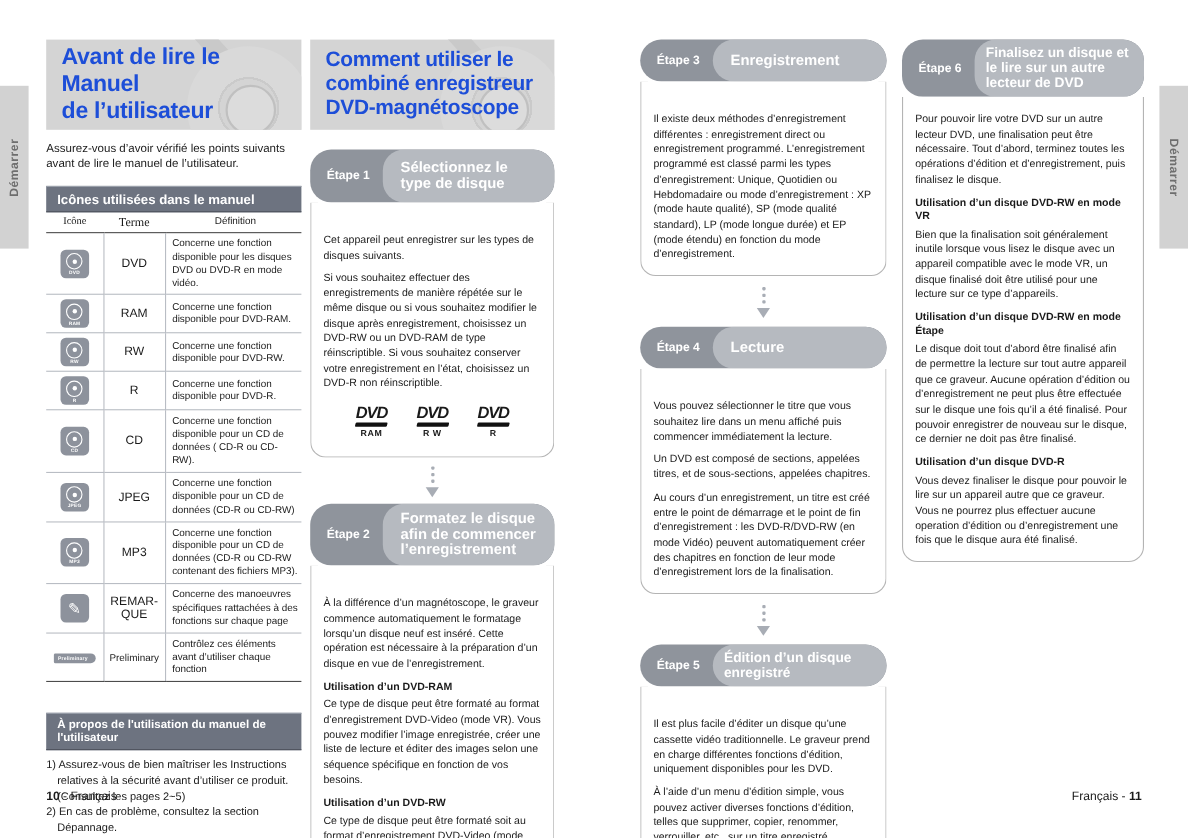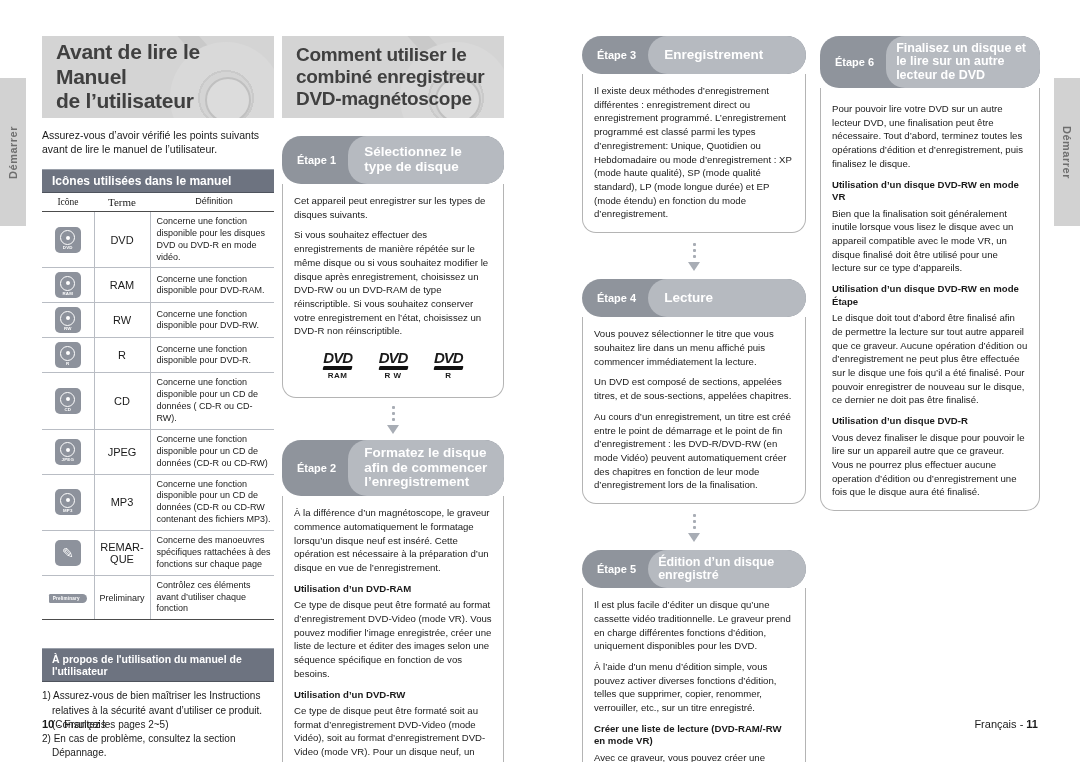--- a/index.html
+++ b/index.html
@@ -44,21 +44,21 @@
     position:relative;
     overflow:hidden;
     display:flex;
     align-items:center;
   }
   .banner h1 {
     margin:0;
     font-size:21px;
     line-height:1.16;
     font-weight:bold;
-    color:#404040;
+    color:#1d4ed8;
     letter-spacing:-0.3px;
     position:relative;
     z-index:2;
     padding-left:14px;
   }
   .banner .disc-art {
     position:absolute;
     right:-8px; top:6px;
     width:112px; height:112px;
     border-radius:50%;
@@ -181,21 +181,21 @@
   }
 
   .list-txt { font-size:10px; line-height:1.42; margin:7px 0 0 0; }
   .list-txt div { text-indent:-10px; padding-left:10px; }
 
   
   .card {
     border:1.2px solid #b4b4b4;
     border-radius:0 0 14px 14px;
     border-top:none;
-    padding:10px 11px 11px 11px;
+    padding:28px 11px 11px 11px;
     position:relative;
     background:#fff;
   }
   .step-head {
     background:#8f949c;
     border-radius:19px;
     height:38px;
     display:flex;
     align-items:center;
     position:relative;

